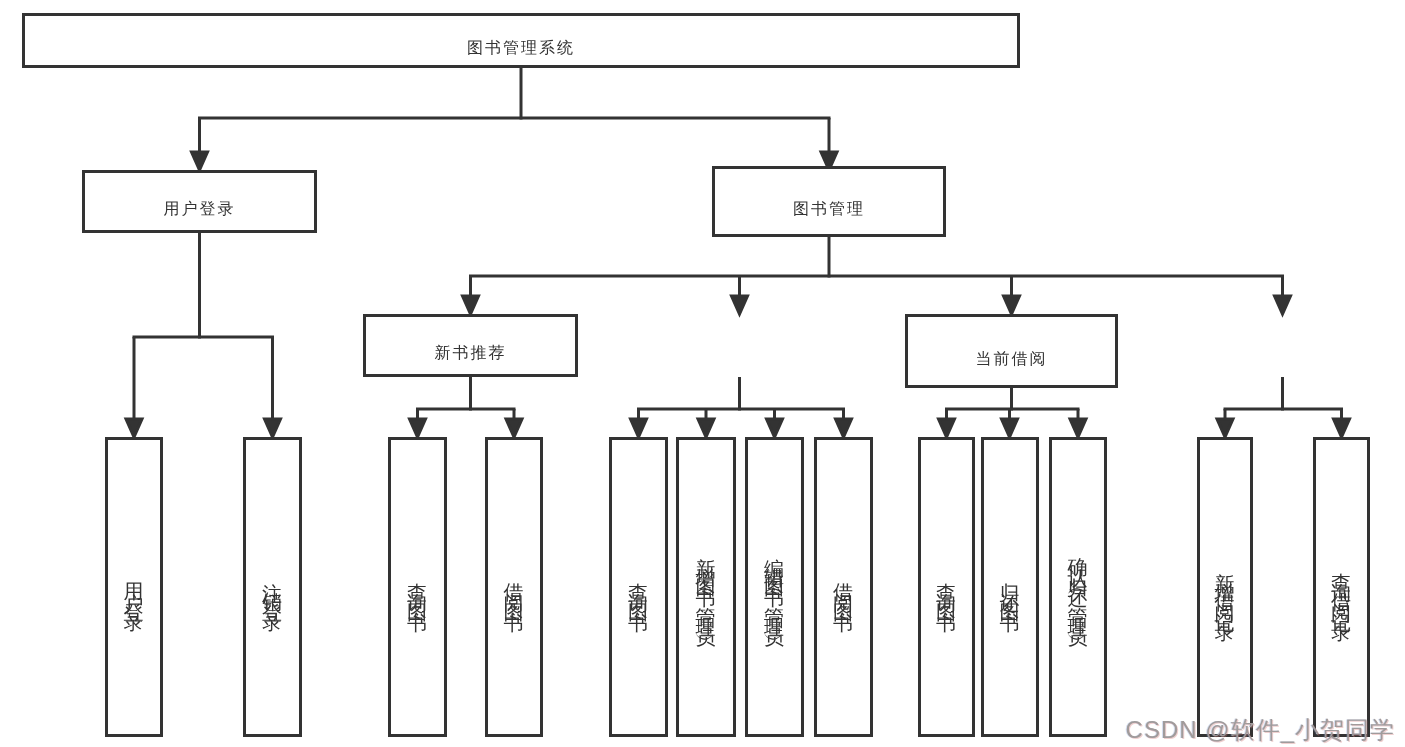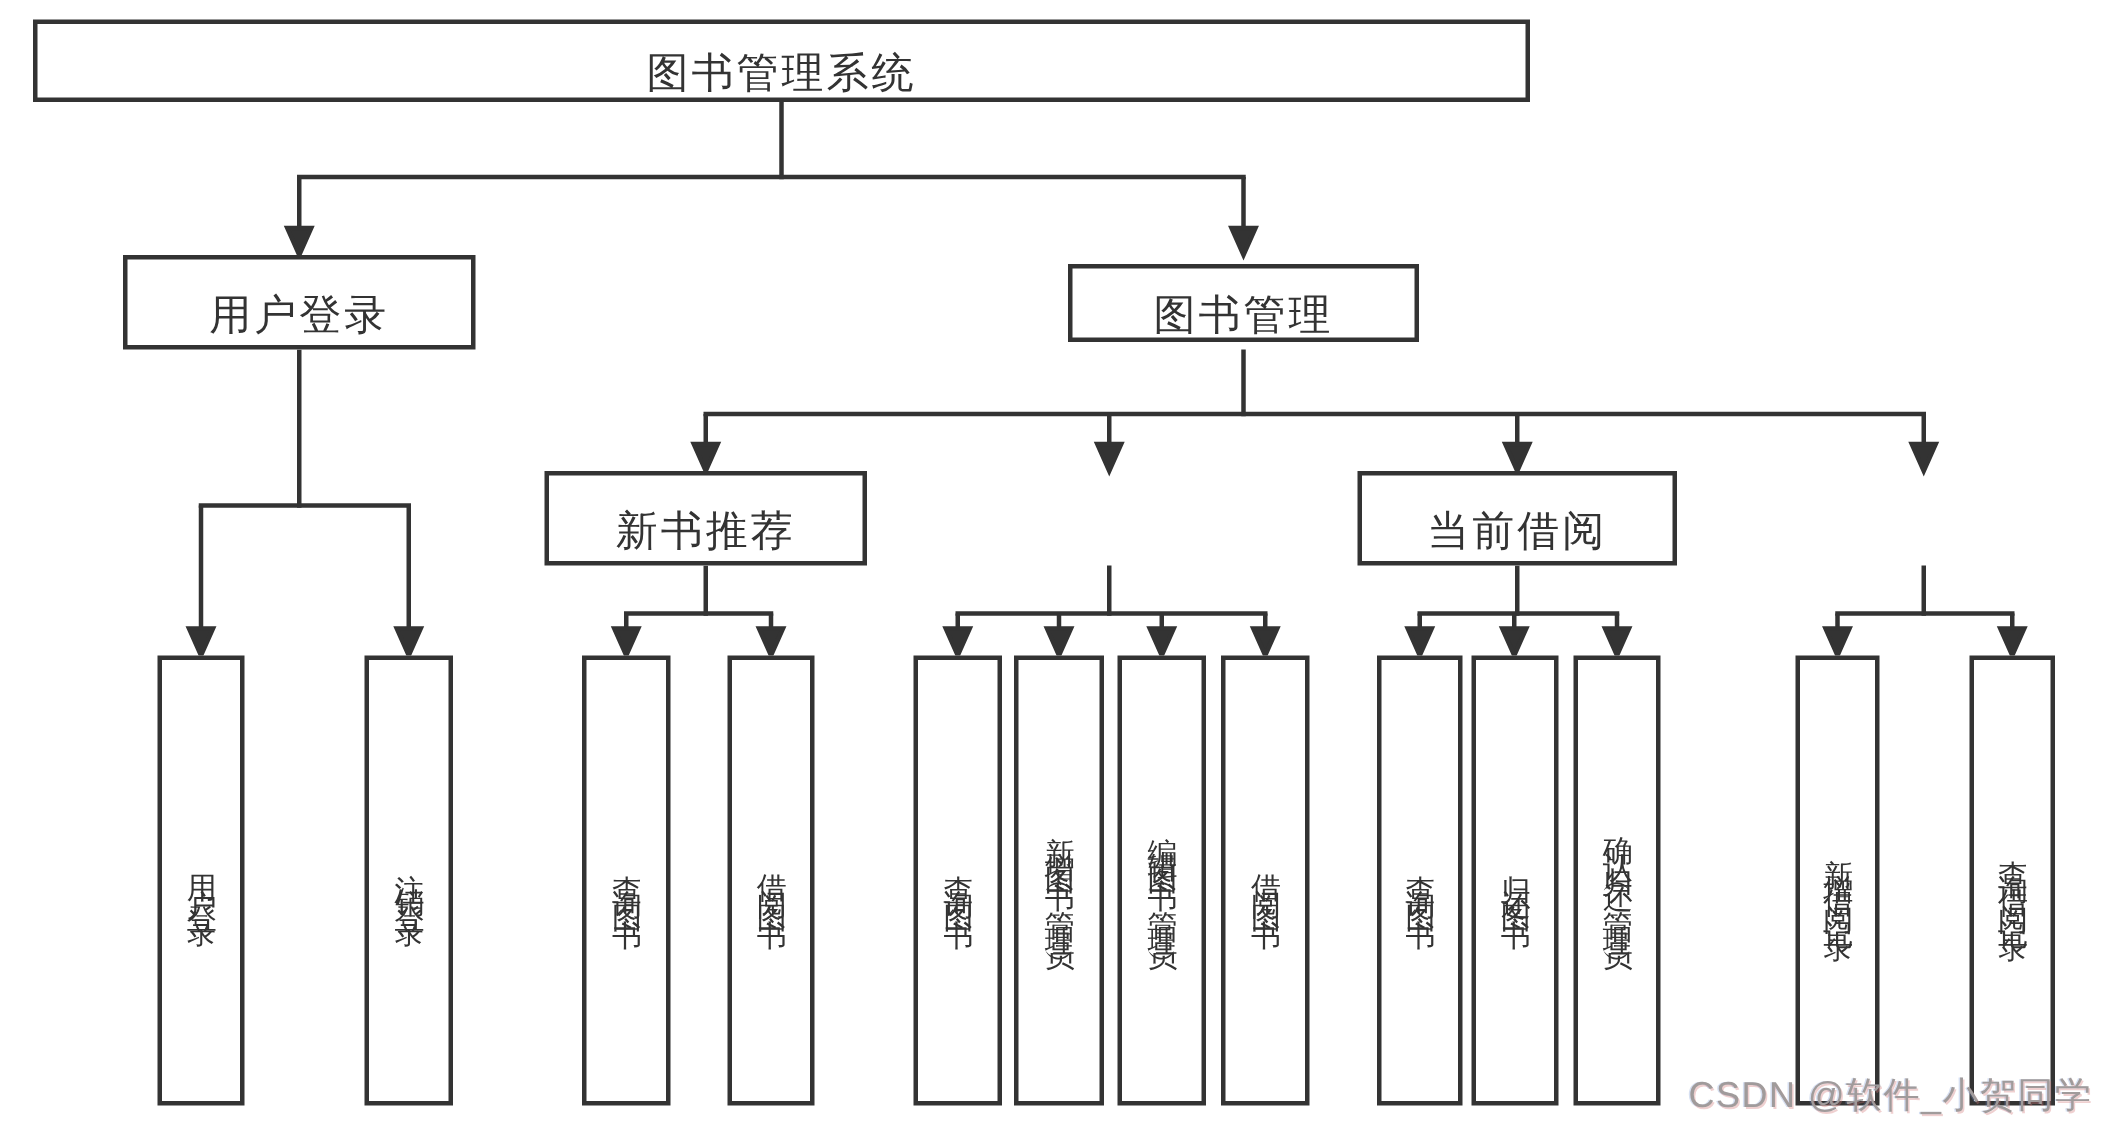--- a/index.html
+++ b/index.html
@@ -7,21 +7,21 @@
     position:relative;width:1405px;height:747px;background:#ffffff;
     font-family:"Liberation Sans","DejaVu Sans",sans-serif;color:#333333;
     overflow:hidden;
   }
   .wires{position:absolute;left:0;top:0;width:1405px;height:747px;pointer-events:none;}
   .box{
     position:absolute;box-sizing:border-box;border:3px solid #333333;background:#ffffff;
     display:flex;align-items:center;justify-content:center;
   }
   .box span{color:#333333;}
-  .h span{font-size:28px;letter-spacing:2px;white-space:nowrap;margin-top:16px;}
+  .h span{font-size:16px;letter-spacing:2px;white-space:nowrap;margin-top:16px;}
   .v span{
     writing-mode:vertical-rl;text-orientation:mixed;
     font-size:20px;letter-spacing:10px;line-height:1;white-space:nowrap;
   }
   .watermark{
     position:absolute;top:714px;right:10px;font-size:24px;letter-spacing:1px;
     color:#a09b9b;z-index:5;white-space:nowrap;
     text-shadow:1px 1px 0 rgba(210,120,120,0.35), -1px 0 0 rgba(120,150,210,0.3);
   }
 </style>
@@ -94,28 +94,28 @@
     </g>
   </svg>
 
   <div class="box h" style="left:22px;top:13px;width:998px;height:55px">
     <span>图书管理系统</span>
   </div>
 
   <div class="box h" style="left:82px;top:170px;width:235px;height:63px">
     <span>用户登录</span>
   </div>
-  <div class="box h" style="left:712px;top:176px;width:234px;height:52px">
+  <div class="box h" style="left:712px;top:166px;width:234px;height:71px">
     <span>图书管理</span>
   </div>
 
   <div class="box h" style="left:363px;top:314px;width:215px;height:63px">
     <span>新书推荐</span>
   </div>
-  <div class="box h" style="left:905px;top:314px;width:213px;height:63px">
+  <div class="box h" style="left:905px;top:314px;width:213px;height:74px">
     <span>当前借阅</span>
   </div>
 
   <div class="box v" style="left:105px;top:437px;width:58px;height:300px">
     <span>用户登录</span>
   </div>
   <div class="box v" style="left:243px;top:437px;width:59px;height:300px">
     <span>注销登录</span>
   </div>
 

